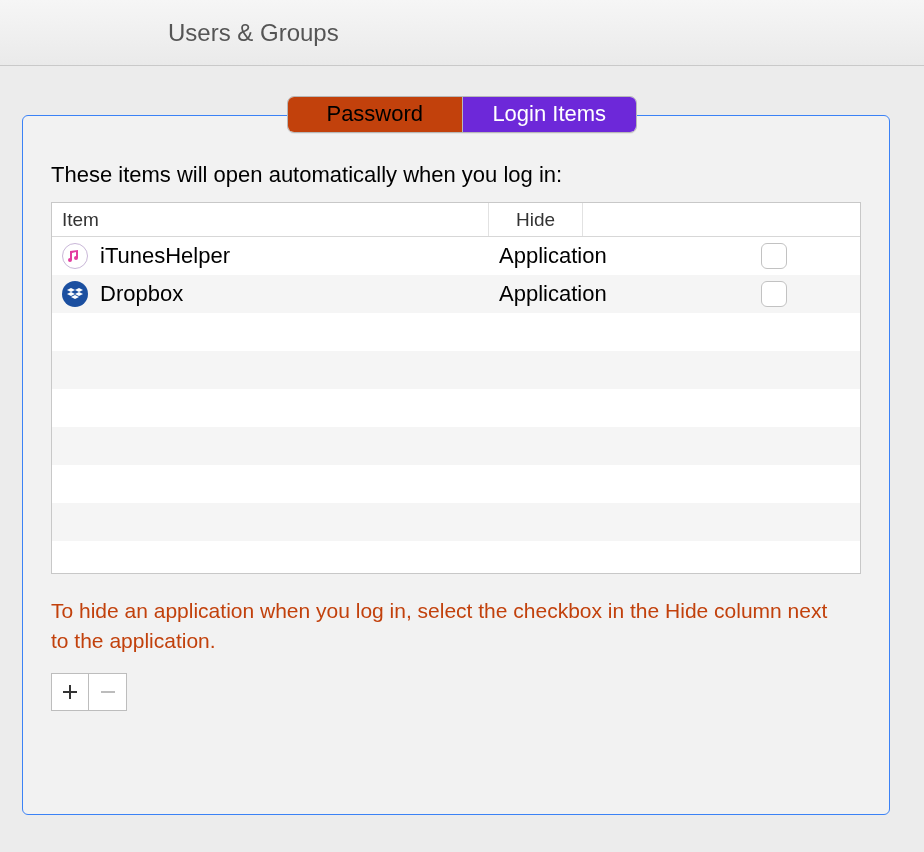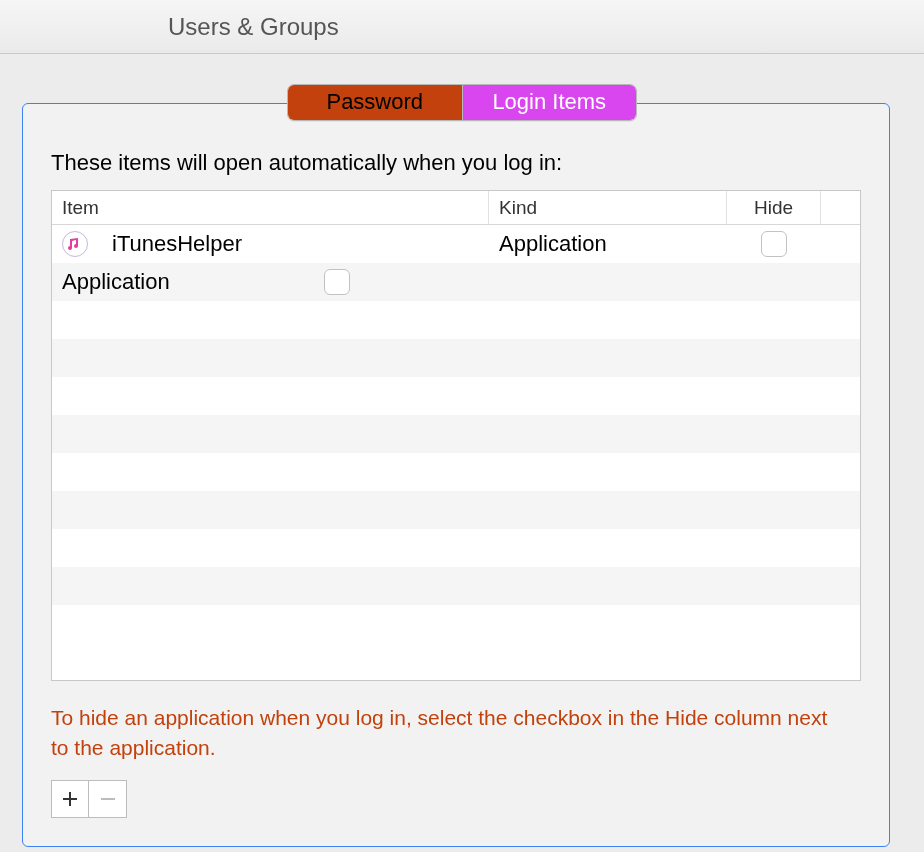--- a/index.html
+++ b/index.html
@@ -4,21 +4,21 @@
   <style>
     * { box-sizing: border-box; margin: 0; padding: 0; }
     body {
       width: 924px;
       height: 852px;
       background: #ececec;
       font-family: -apple-system, "Helvetica Neue", Arial, sans-serif;
       overflow: hidden;
     }
     .toolbar {
-      height: 54px;
+      height: 66px;
       background: linear-gradient(#f6f6f6, #eaeaea);
       border-bottom: 1px solid #c9c9c9;
       display: flex;
       align-items: center;
       padding: 0 18px;
       gap: 20px;
     }
     .window-title {
       font-size: 24px;
       color: #555;
@@ -69,42 +69,42 @@
     }
     .tab {
       flex: 1;
       text-align: center;
       font-size: 22px;
       padding: 4px 0 5px;
       cursor: default;
       user-select: none;
     }
     .tab.inactive { background: #c2410c; color: #000; }
-    .tab.active   { background: #d946ef; color: #fff; }
+    .tab.active   { background: #6d28d9; color: #fff; }
     .tab + .tab { border-left: 1px solid #b8b8b8; }
 
     .panel {
       margin: -18px 34px 0 22px;
       border: 1px solid #3b82f6;
       border-radius: 6px;
       background: #f2f2f2;
       padding: 46px 28px 28px 28px;
       position: relative;
       z-index: 1;
       min-height: 700px;
     }
     .desc {
       font-size: 22px;
       color: #000;
       margin-bottom: 14px;
     }
     .table {
       border: 1px solid #c8c8c8;
       background: #fff;
-      height: 491px;
+      height: 372px;
       display: flex;
       flex-direction: column;
     }
     .thead {
       display: flex;
       height: 34px;
       background: #fff;
       border-bottom: 1px solid #d7d7d7;
       font-size: 19px;
       color: #333;
@@ -125,21 +125,21 @@
     .row {
       display: flex;
       height: 38px;
       align-items: center;
       font-size: 22px;
       color: #000;
     }
     .row:nth-child(odd)  { background: #ffffff; }
     .row:nth-child(even) { background: #f5f5f5; }
     .cell { padding: 0 10px; display: flex; align-items: center; }
-    .cell.col-item { gap: 24px; }
+    .cell.col-item { gap: 12px; }
     .icon { width: 26px; height: 26px; flex: 0 0 auto; }
     .icon.circle {
       border-radius: 50%;
       border: 1.5px solid #c9b7d8;
       display: flex; align-items: center; justify-content: center;
       font-size: 16px;
     }
     .icon.box {
       border-radius: 50%;
       background: #1b4fa0;
@@ -189,21 +189,20 @@
     <div class="tab inactive">Password</div>
     <div class="tab active">Login Items</div>
   </div>
 
   <div class="panel">
     <div class="desc">These items will open automatically when you log in:</div>
 
     <div class="table">
       <div class="thead">
         <div class="th col-item">Item</div>
-        <div class="th col-kind">Kind</div>
         <div class="th col-hide">Hide</div>
         <div class="th col-end"></div>
       </div>
       <div class="tbody">
 
         <div class="row">
           <div class="cell col-item">
             <span class="icon circle">
               <svg width="16" height="16" viewBox="0 0 16 16">
                   <path d="M11 2 L11 10 A2 2 0 1 1 9 8 L9 4 L5 5 L5 12 A2 2 0 1 1 3 10 L3 3 Z" fill="#e33da0"></path>
@@ -212,20 +211,28 @@
             <span>iTunesHelper</span>
           </div>
           <div class="cell col-kind">Application</div>
           <div class="cell col-hide">
               <div class="checkbox"></div>
             </div>
           <div class="cell col-end"></div>
         </div>
 
         <div class="row">
+          <div class="cell col-item">
+            <span class="icon box">
+              <svg width="16" height="16" viewBox="0 0 16 16">
+                  <path d="M4 2 L8 4 L4 6 L0 4 Z M12 2 L16 4 L12 6 L8 4 Z M4 6 L8 8 L4 10 L0 8 Z M12 6 L16 8 L12 10 L8 8 Z M4 11 L8 13 L12 11 L8 9 Z" fill="#fff"></path>
+                </svg>
+            </span>
+            <span>Dropbox</span>
+          </div>
           <div class="cell col-kind">Application</div>
           <div class="cell col-hide">
               <div class="checkbox"></div>
             </div>
           <div class="cell col-end"></div>
         </div>
 
         <div class="row empty">
             <div class="cell">.</div>
           </div>

